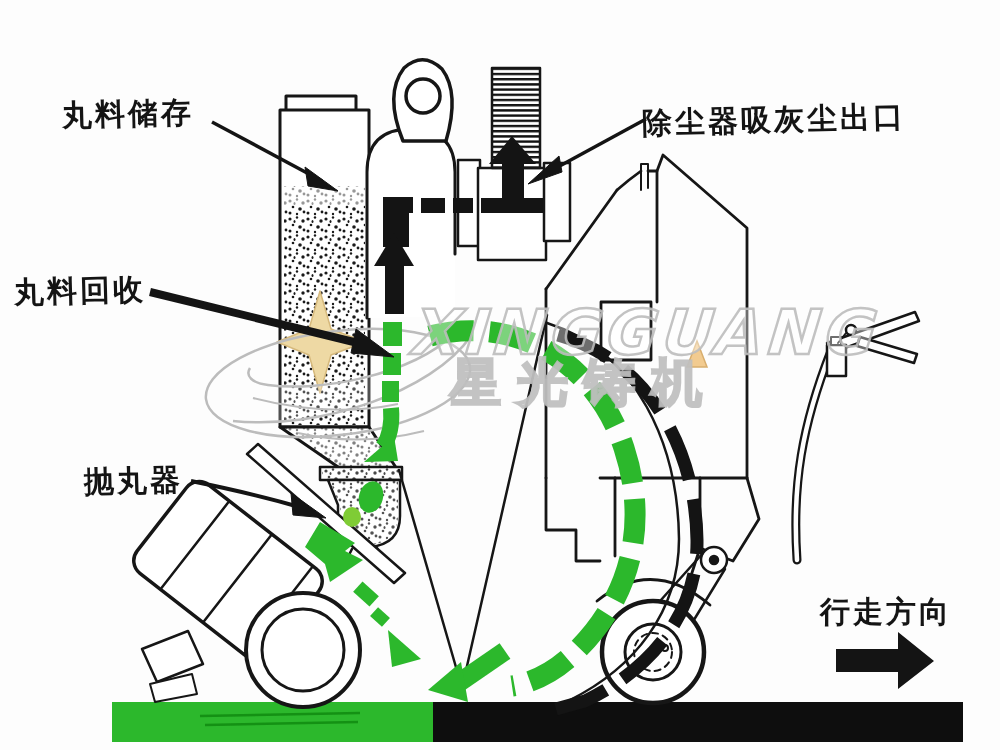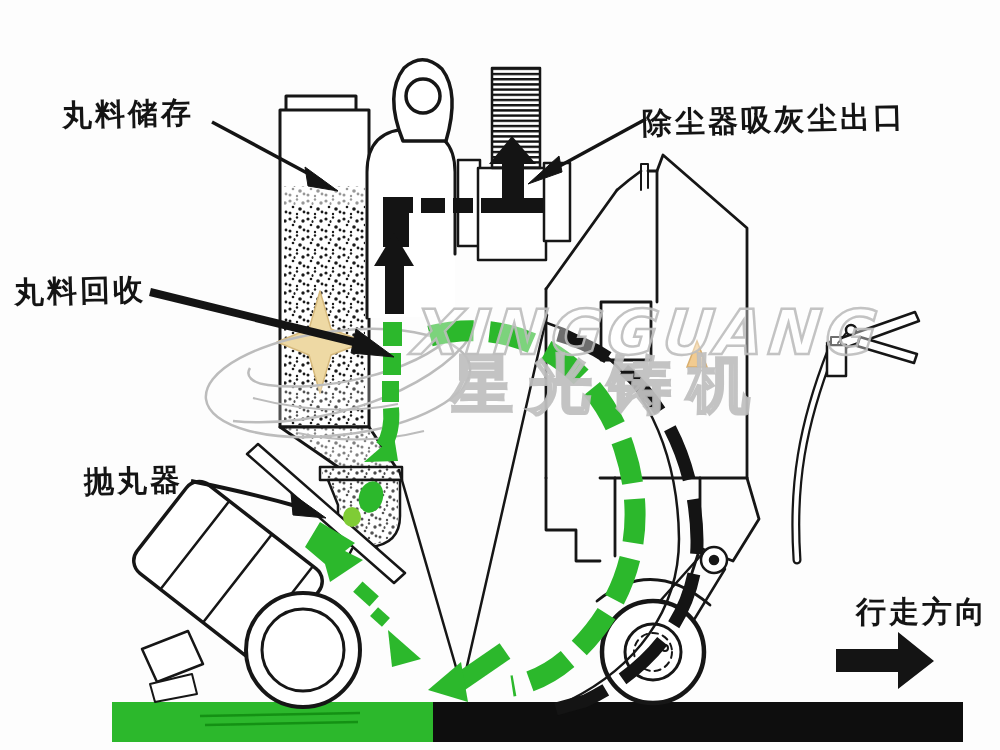--- a/index.html
+++ b/index.html
@@ -5,21 +5,21 @@
   html,body{margin:0;padding:0;}
   body{width:1000px;height:750px;position:relative;background:#fdfdfd;overflow:hidden;
        font-family:"DejaVu Sans","Liberation Sans",sans-serif;}
   .stage{position:absolute;left:0;top:0;width:1000px;height:750px;}
   svg{position:absolute;left:0;top:0;}
   .lbl{position:absolute;color:#141414;font-weight:700;font-size:30px;letter-spacing:3px;
        white-space:nowrap;transform:rotate(-1.5deg);}
   .wm{position:absolute;white-space:nowrap;pointer-events:none;}
   .wm-latin{left:414px;top:296px;font-size:62px;font-weight:800;font-style:italic;letter-spacing:5px;
        color:rgba(255,255,255,0.38);-webkit-text-stroke:2.5px rgba(188,188,188,0.9);transform:skewX(-6deg);}
-  .wm-cn{left:450px;top:342px;font-size:63px;font-weight:700;letter-spacing:16px;
+  .wm-cn{left:450px;top:349px;font-size:51px;font-weight:700;letter-spacing:16px;
        color:rgba(255,255,255,0.42);text-align:center;-webkit-text-stroke:2.5px rgba(188,188,188,0.9);}
 </style>
 </head>
 <body>
 
 <div class="stage">
 
 <svg width="1000" height="750" viewBox="0 0 1000 750">
   <defs>
     <pattern id="stipple" width="18" height="18" patternUnits="userSpaceOnUse">
@@ -199,15 +199,15 @@
   <polygon points="836,649 898,649 898,632 934,661 898,689 898,672 836,672" fill="#141414"></polygon>
 </svg>
 
 <div class="wm wm-latin">XINGGUANG</div>
 <div class="wm wm-cn">星光铸机</div>
 
 <div class="lbl" style="left:62px;top:94px;">丸料储存</div>
 <div class="lbl" style="left:14px;top:271px;">丸料回收</div>
 <div class="lbl" style="left:84px;top:461px;">抛丸器</div>
 <div class="lbl" style="left:642px;top:100px;">除尘器吸灰尘出口</div>
-<div class="lbl" style="left:856px;top:592px;transform:none;">行走方向</div>
+<div class="lbl" style="left:820px;top:592px;transform:none;">行走方向</div>
 
 </div>
 
 </body></html>

